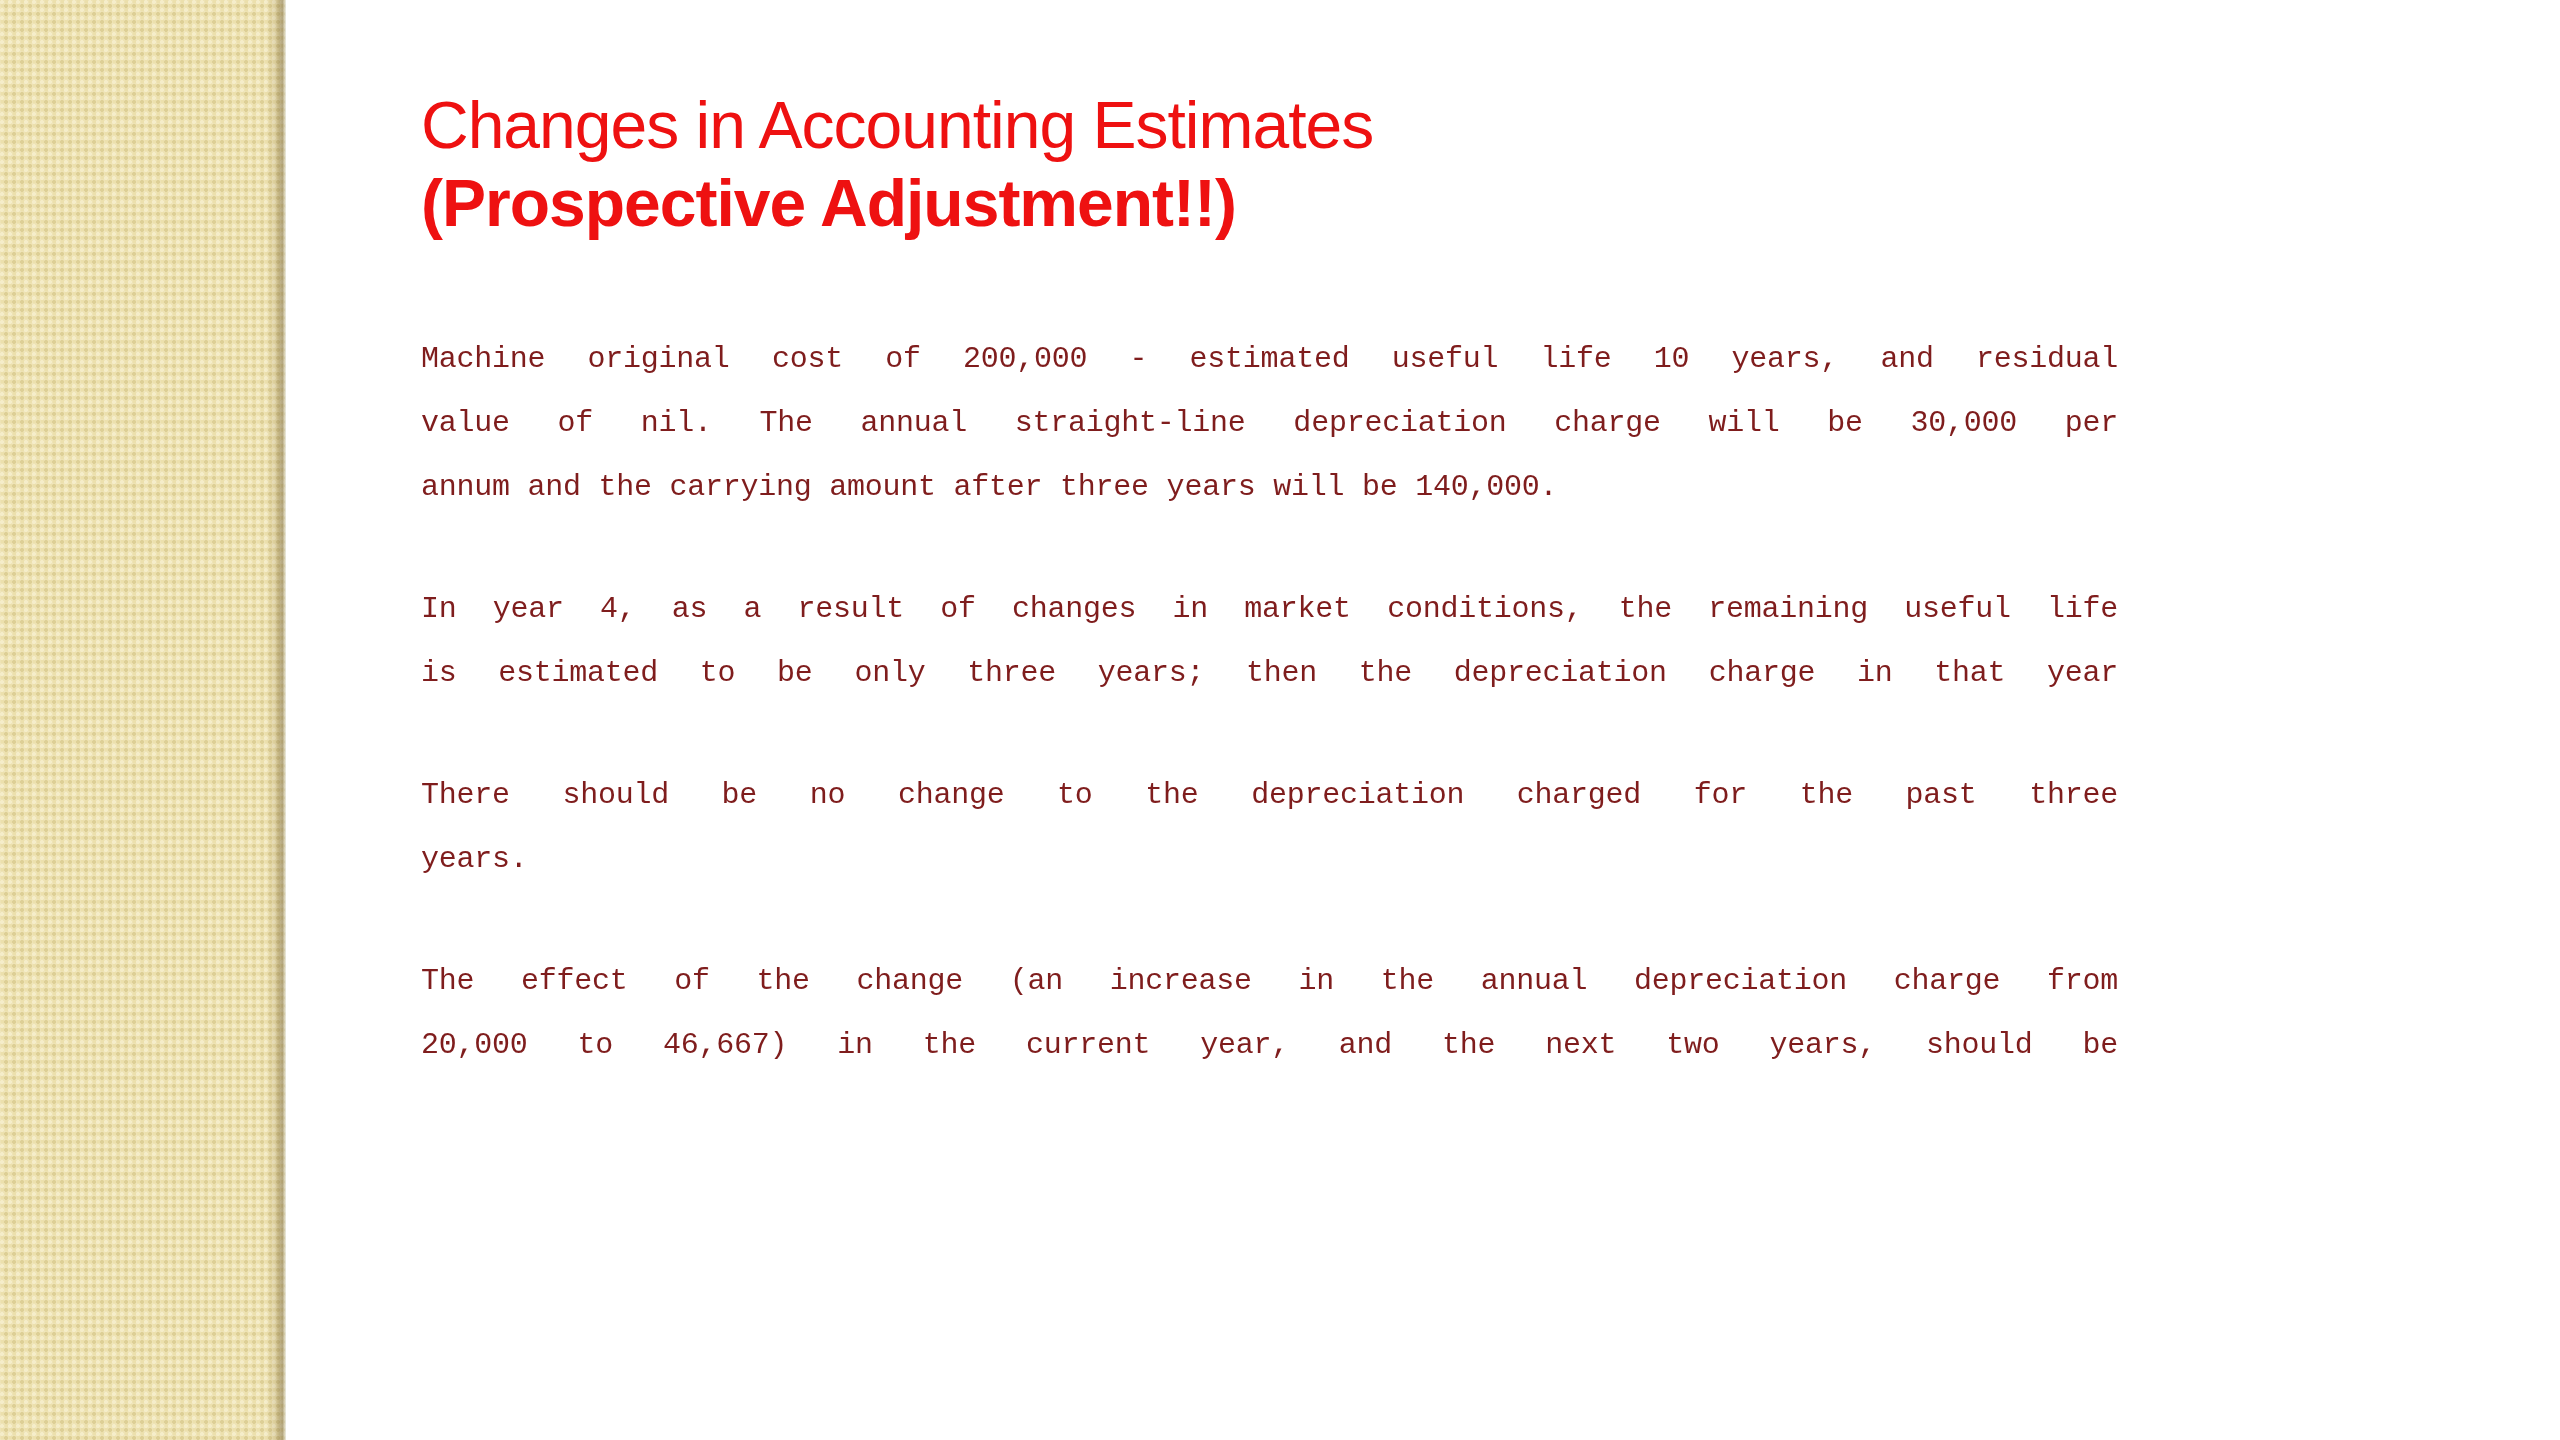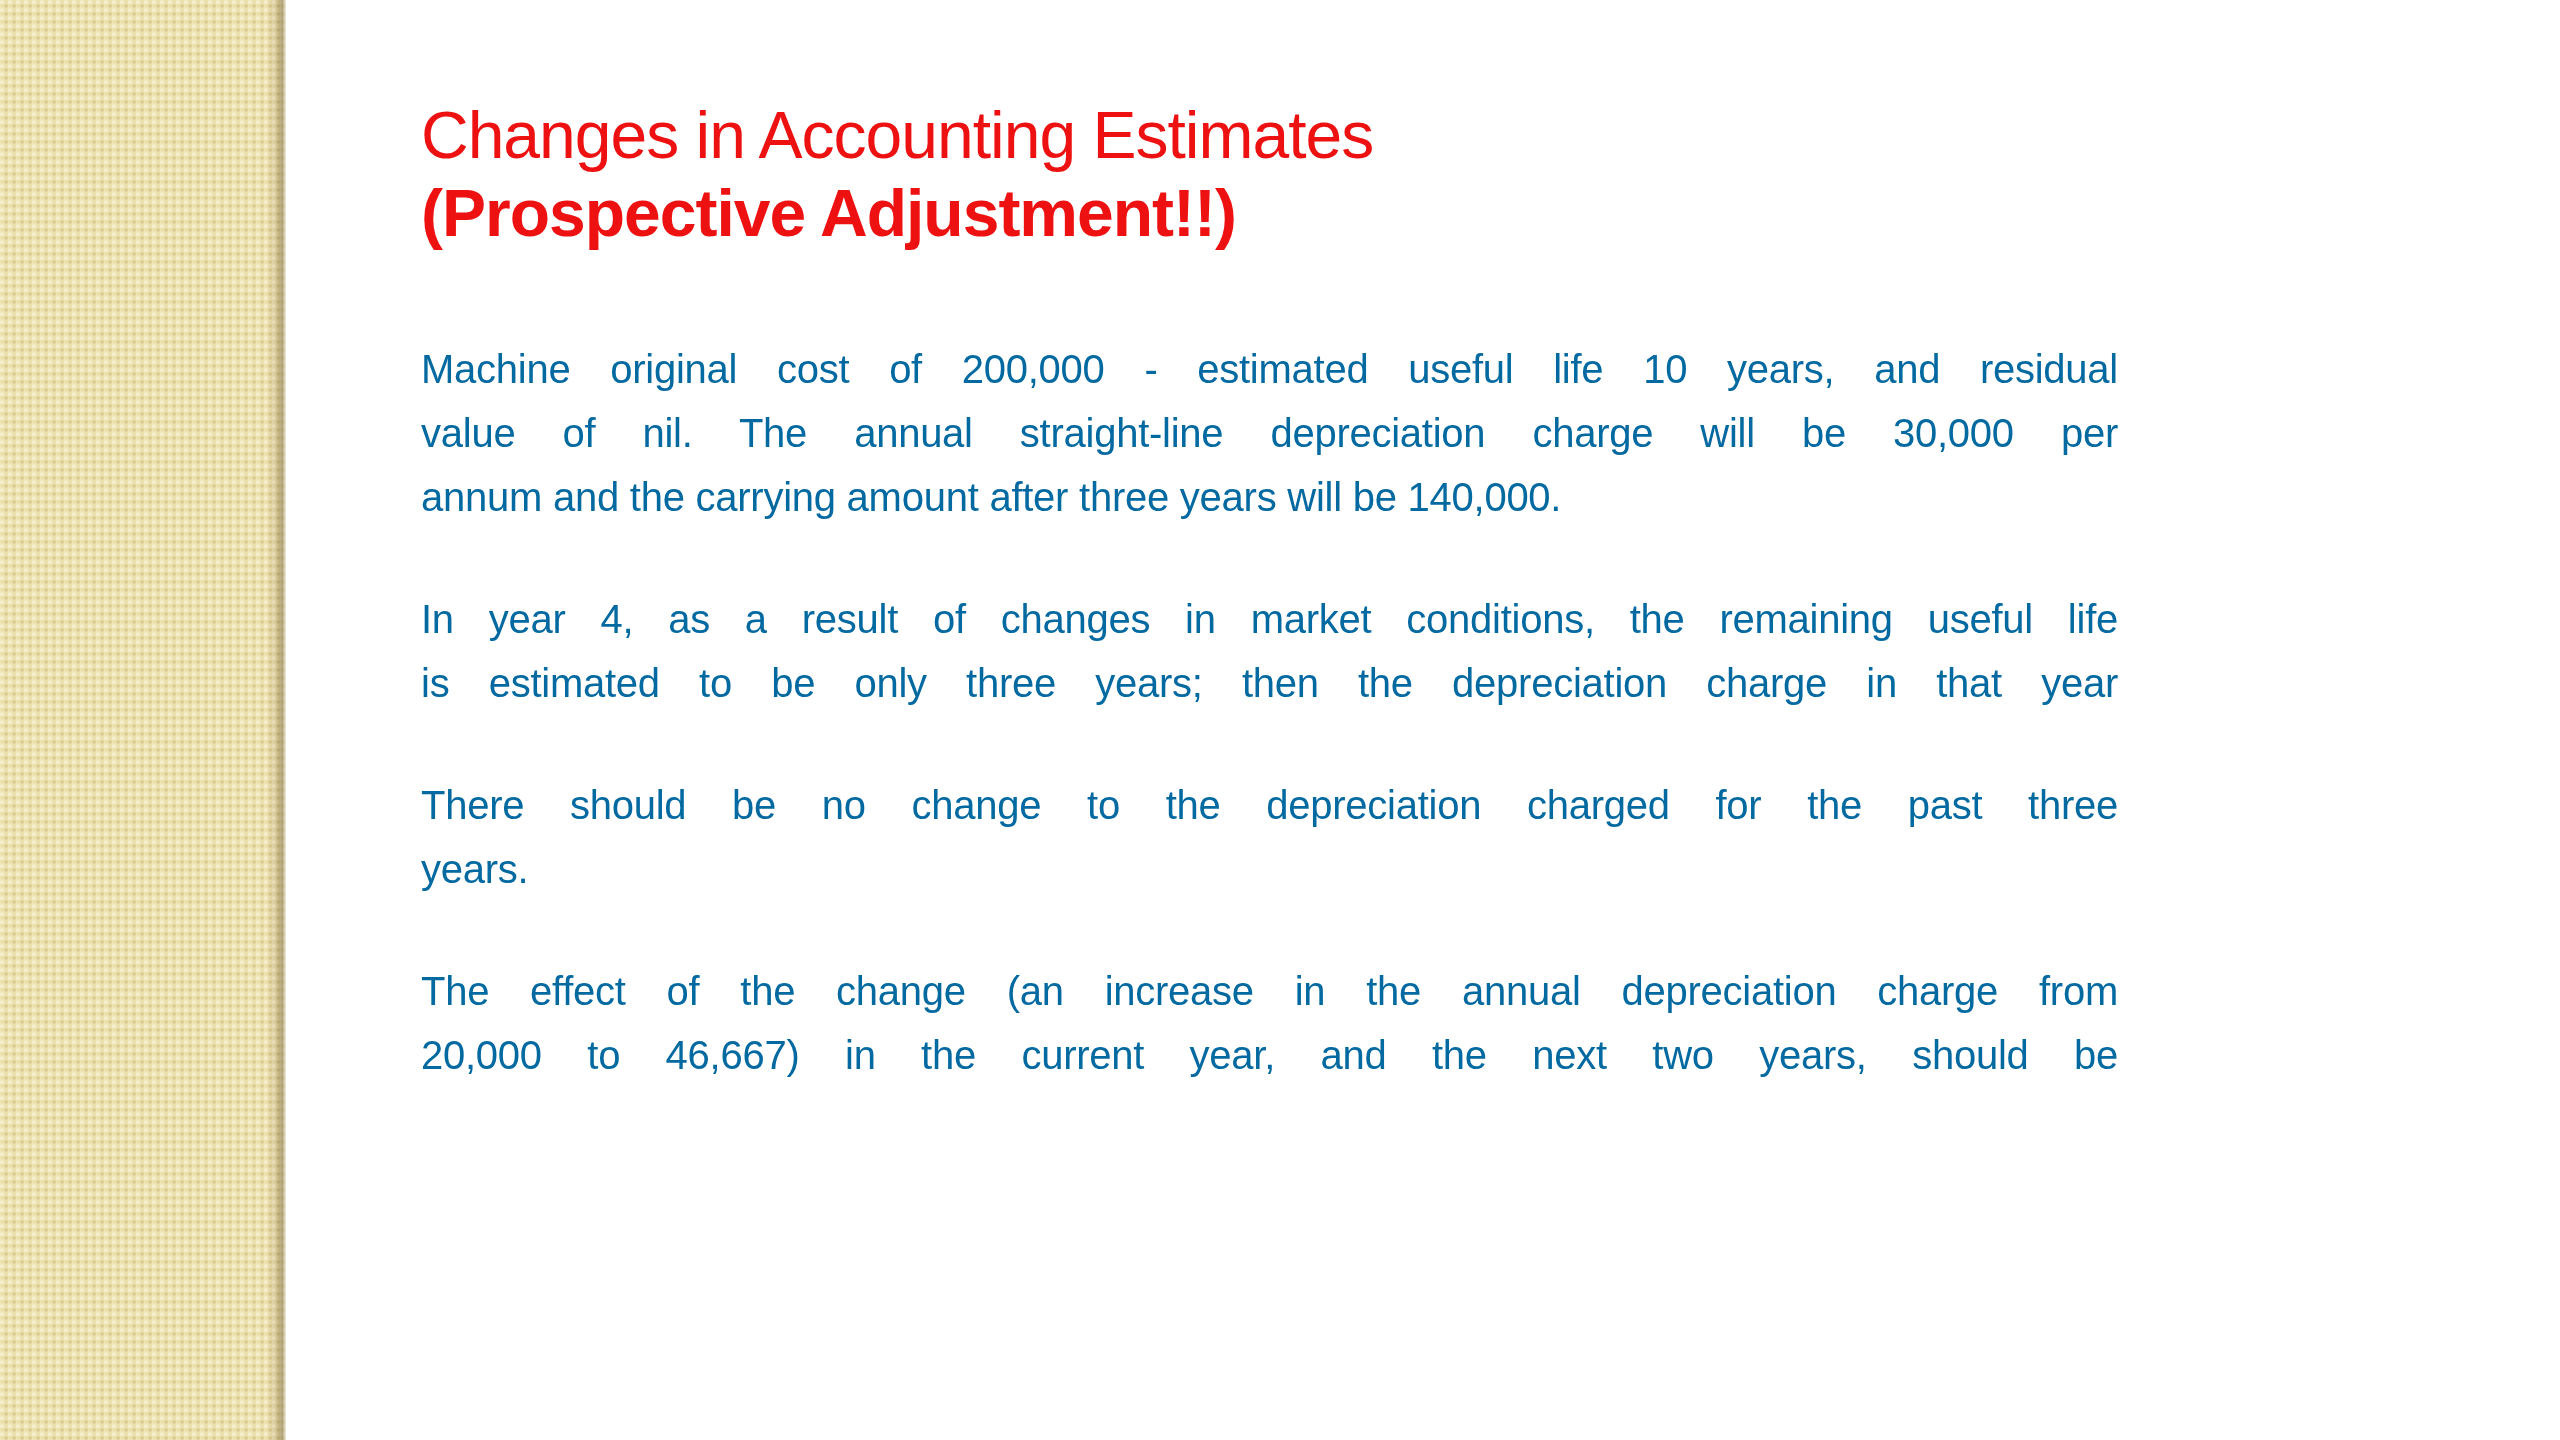--- a/index.html
+++ b/index.html
@@ -25,35 +25,36 @@
     content:"";position:absolute;top:0;right:0;width:20px;height:100%;
     background:linear-gradient(90deg,
       rgba(139,116,62,0) 0%,
       rgba(139,116,62,0.18) 45%,
       rgba(108,88,44,0.48) 82%,
       rgba(205,200,185,0.55) 93%,
       rgba(236,240,240,0.9) 100%);
   }
   
   .content{
-    position:absolute;left:421px;top:96px;width:1697px;
+    position:absolute;left:421px;top:86px;width:1697px;
   }
   .title{color:#ee1111;}
   .title .t-line{
     font-size:66px;line-height:78px;letter-spacing:-1px;white-space:nowrap;
   }
   .title .t-line.bold{font-weight:700;}
   .body-text{
     margin-top:85px;color:#000000;
   }
   .paragraph{margin:0 0 58px 0;}
   .paragraph:last-child{margin-bottom:0;margin-top:21px;}
   .line{
-    font-size:40px;line-height:64px;letter-spacing:-0.25px;
-    color:#0369a1;
+    font-size:30px;line-height:64px;letter-spacing:-0.25px;
+    color:#7f1d1d;
+    font-family:Liberation Mono, monospace;
   }
   .line.just{text-align:justify;text-align-last:justify;}
   .line.last{text-align:left;}
 </style>
 </head>
 <body>
 
 <div class="slide">
 
   <div class="band"></div>

